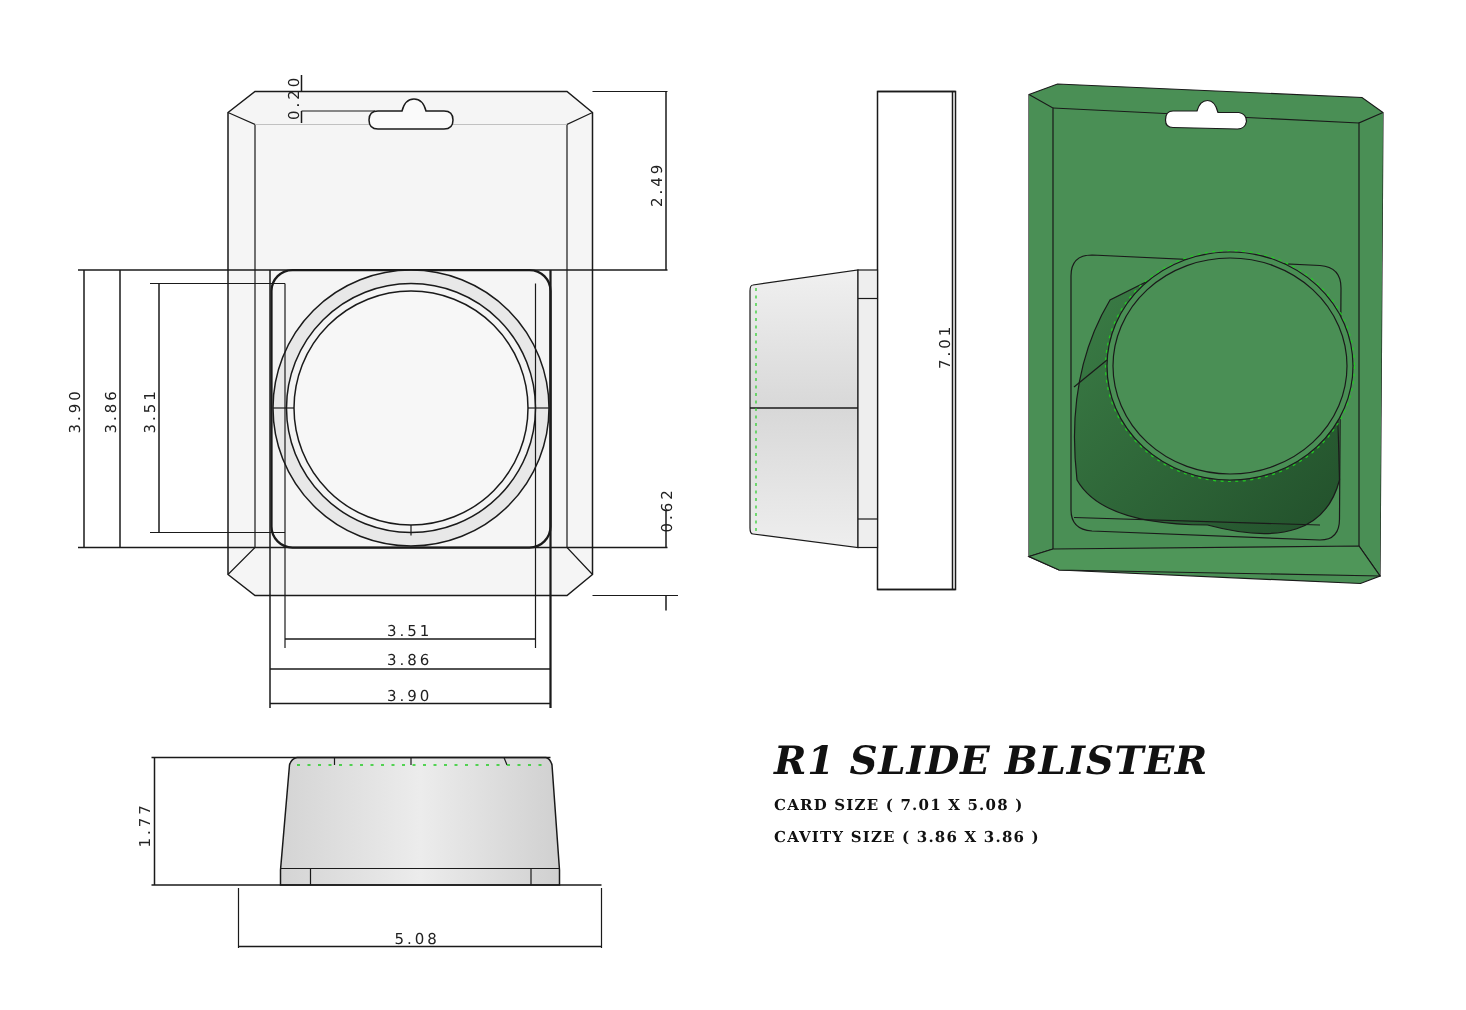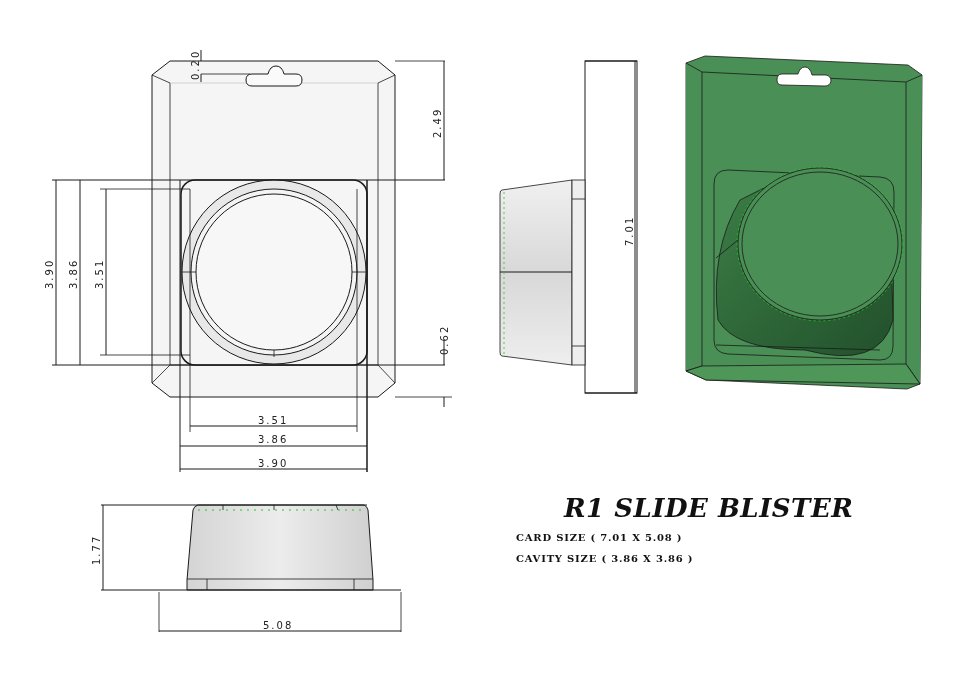--- a/index.html
+++ b/index.html
@@ -1,19 +1,19 @@
 <!DOCTYPE html>
 <html><head>
 <meta charset="utf-8">
 <style>
   html, body { margin:0; padding:0; background:#ffffff; }
   body { width:977px; height:673px; position:relative; overflow:hidden; font-family:"DejaVu Sans", sans-serif; }
   svg { position:absolute; left:0; top:0; }
   .dim { font-family:"DejaVu Sans", sans-serif; font-size:10px; fill:#222; letter-spacing:2px; }
-  .title { position:absolute; left:516px; top:493px; font-family:"DejaVu Serif", serif; font-style:italic; font-weight:bold; font-size:26px; color:#111; letter-spacing:0.5px;margin-left:48px; }
+  .title { position:absolute; left:516px; top:493px; font-family:"DejaVu Serif", serif; font-style:italic; font-weight:bold; font-size:26px; color:#111; letter-spacing:0.5px; }
   .sub { position:absolute; left:516px; font-family:"DejaVu Serif", serif; font-weight:bold; font-size:10px; color:#111; letter-spacing:0.8px; }
 </style>
 </head>
 <body>
 
 <svg width="977" height="673" viewBox="0 0 977 673">
   <defs>
     <linearGradient id="domeGrad" x1="0" x2="1" y1="0" y2="0">
       <stop offset="0" stop-color="#d4d4d4"></stop>
       <stop offset="0.5" stop-color="#ececec"></stop>

